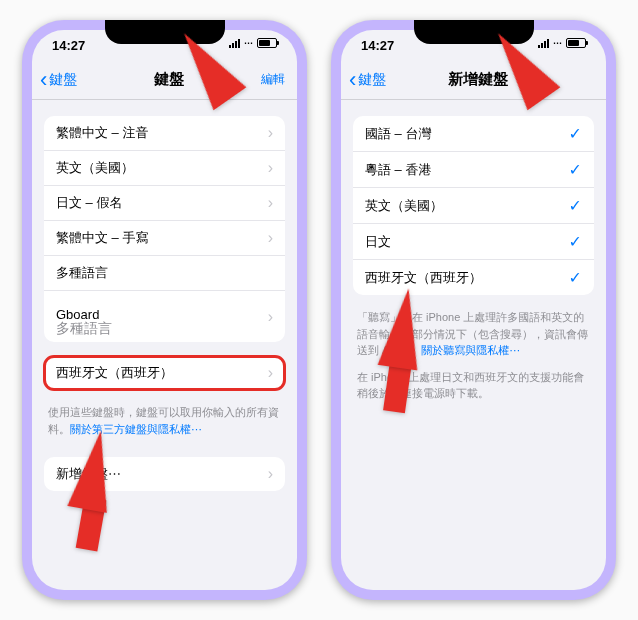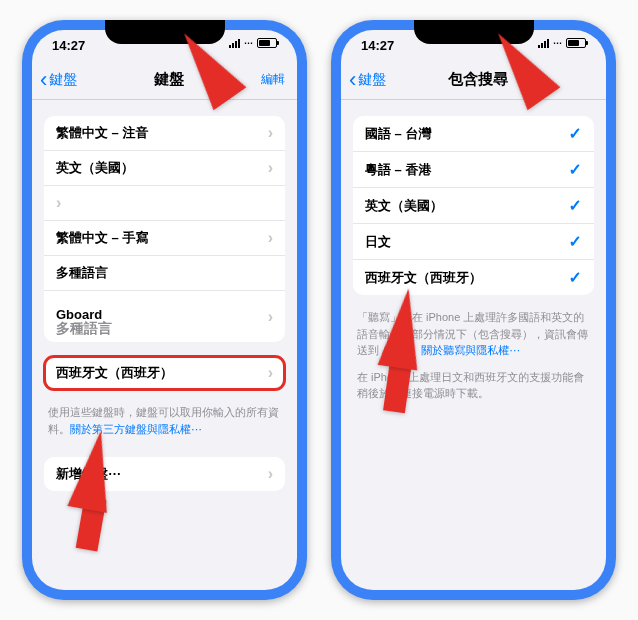--- a/index.html
+++ b/index.html
@@ -7,21 +7,21 @@
       font-family: -apple-system, "PingFang TC", "Helvetica Neue", sans-serif;
       background: #fafafa;
       display: flex;
       gap: 24px;
       padding: 20px;
       justify-content: center;
     }
     .phone {
       width: 285px;
       height: 580px;
-      background: #3b82f6;
+      background: #c4b5fd;
       border-radius: 42px;
       padding: 10px;
       position: relative;
       box-shadow: 0 2px 8px rgba(0,0,0,.3);
     }
     .screen {
       width: 100%;
       height: 100%;
       background: #f2f2f7;
       border-radius: 32px;
@@ -62,21 +62,20 @@
     .navbar .edit { color:#007aff; font-size:12px; padding-right:4px; cursor:pointer }
     .content { padding: 16px 12px; }
     .group { background:#fff; border-radius:10px; overflow:hidden; margin-bottom:14px }
     .cell {
       display:flex; align-items:center;
       min-height:34px;
       padding: 8px 12px;
       font-size:13px;
       cursor:pointer;
       position:relative;
-      font-weight:bold;
     }
     .cell + .cell { border-top: 0.5px solid #e5e5ea }
     .cell .label { flex:1 }
     .cell .sub { font-size:14px; color:#8e8e93; margin-top:-2px }
     .cell.stacked { display:block; padding:16px 12px 4px }
     .cell.stacked .label { display:block }
     .chev { color:#c7c7cc; font-size:16px }
     .check { color:#007aff; font-size:16px }
     .note { font-size:11px; color:#8e8e93; line-height:1.5; padding:0 4px }
     .note a { color:#007aff; text-decoration:none }
@@ -139,20 +138,21 @@
       <div class="group">
         <div class="cell">
             <span class="label">繁體中文 – 注音</span>
             <span class="chev">›</span>
           </div>
         <div class="cell">
             <span class="label">英文（美國）</span>
             <span class="chev">›</span>
           </div>
         <div class="cell">
+            <span class="label">日文 – 假名</span>
             <span class="chev">›</span>
           </div>
         <div class="cell">
             <span class="label">繁體中文 – 手寫</span>
             <span class="chev">›</span>
           </div>
         <div class="cell">
             <span class="label">多種語言</span>
           </div>
         <div class="cell stacked">
@@ -206,21 +206,21 @@
         <span class="battery">
             <span class="lvl"></span>
           </span>
       </span>
     </div>
 
     <div class="navbar">
       <span class="back">
           <span>鍵盤</span>
         </span>
-      <span class="title">包含搜尋</span>
+      <span class="title">新增鍵盤</span>
       <span style="width:28px"></span>
     </div>
 
     <div class="content">
 
       <div class="group">
         <div class="cell">
             <span class="label">國語 – 台灣</span>
             <span class="check">✓</span>
           </div>

